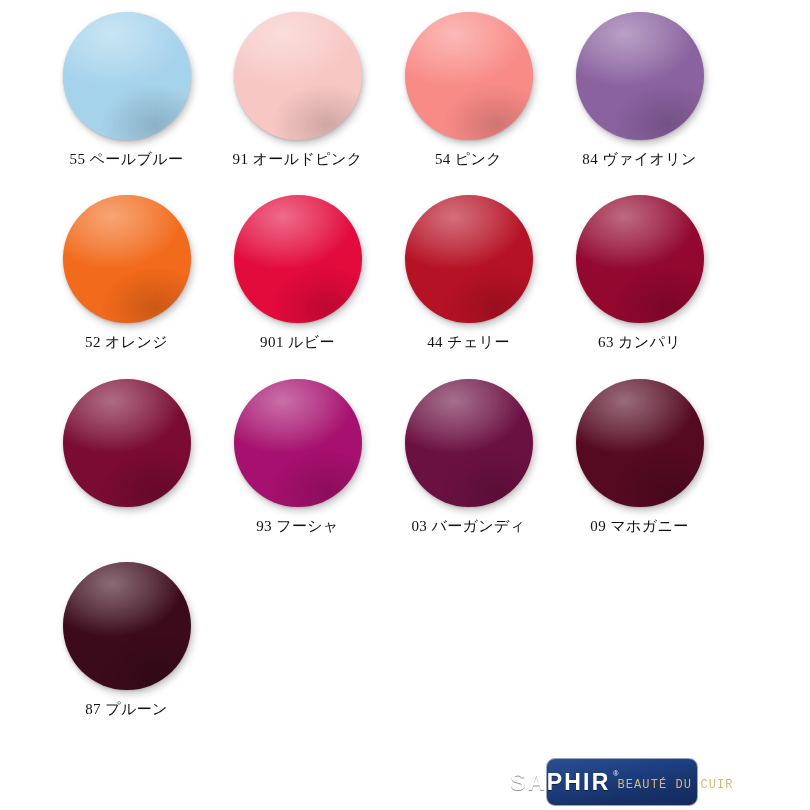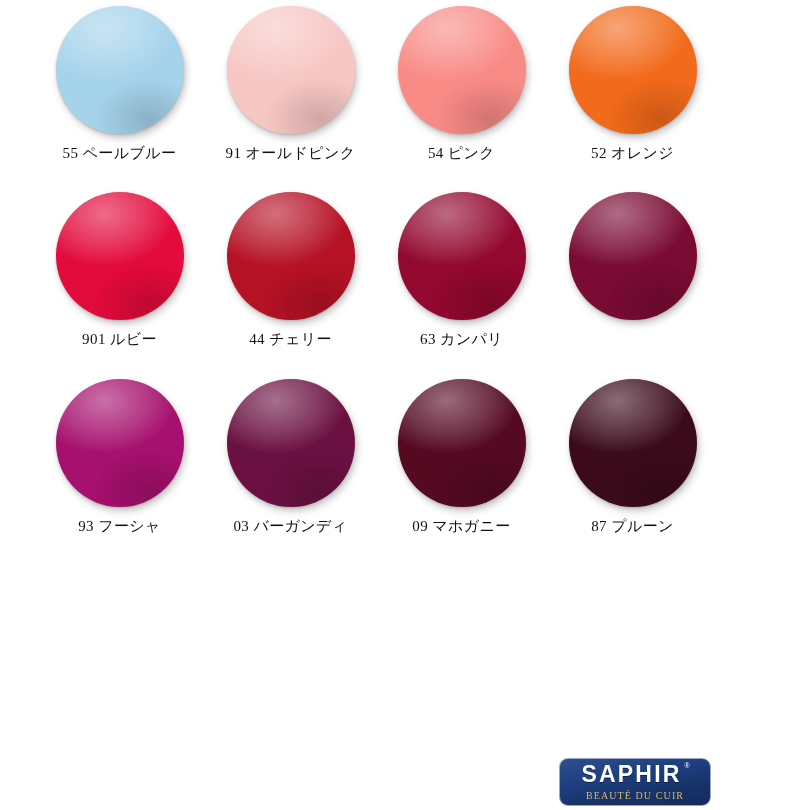--- a/index.html
+++ b/index.html
@@ -10,28 +10,28 @@
     width: 810px;
     height: 810px;
     background: #ffffff;
     font-family: "Liberation Sans", "DejaVu Sans", sans-serif;
     overflow: hidden;
     position: relative;
   }
 
   #swatch-grid {
     position: absolute;
-    left: 4px;
+    left: 11px;
     top: 0;
     width: 744px;
     height: 745px;
     display: grid;
     grid-template-columns: repeat(4, 1fr);
     grid-template-rows: repeat(4, 1fr);
-    padding: 0 30px;
+    padding: 6px 30px;
     box-sizing: border-box;
   }
 
   .swatch-cell {
     display: flex;
     flex-direction: column;
     align-items: center;
     justify-content: flex-start;
     padding-top: 8px;
     box-sizing: border-box;
@@ -102,25 +102,23 @@
     position: absolute;
     left: 546px;
     top: 758px;
     width: 152px;
     height: 48px;
     border-radius: 9px;
     background: linear-gradient(170deg, #2d4f8f 0%, #1d3f80 38%, #173168 72%, #142a5c 100%);
     border: 1px solid #9aa6bd;
     box-sizing: border-box;
     display: flex;
-    flex-direction: column;
     align-items: center;
     justify-content: center;
     padding: 3px 0;
-    margin-left: 13px;
   }
   .logo-wordmark {
     color: #ffffff;
     font-family: "Liberation Sans", "DejaVu Sans", sans-serif;
     font-weight: bold;
     font-size: 23px;
     letter-spacing: 2.2px;
     line-height: 1;
     position: relative;
     text-shadow: 0 1px 0 rgba(0,0,0,0.45);
@@ -130,22 +128,22 @@
     position: absolute;
     top: -1px;
     right: -1px;
     font-size: 7px;
     font-weight: normal;
     letter-spacing: 0;
     text-shadow: none;
   }
   .logo-tagline {
     color: #d7b96a;
-    font-family: Liberation Serif, serif;
-    font-size: 10px;
+    font-family: Liberation Mono, monospace;
+    font-size: 12px;
     letter-spacing: 1.1px;
     line-height: 1;
     margin-top: 5px;
     white-space: nowrap;
   }
 </style>
 </head>
 <body>
 
 <div id="swatch-grid">
@@ -159,20 +157,26 @@
       <div class="swatch-disc-wrap">
         <div class="swatch-disc" style="background: rgb(247, 199, 196);"></div>
       </div>
       <div class="swatch-label">91 オールドピンク</div>
     </div>
     <div class="swatch-cell">
       <div class="swatch-disc-wrap">
         <div class="swatch-disc" style="background: rgb(249, 139, 135);"></div>
       </div>
       <div class="swatch-label">54 ピンク</div>
+    </div>
+    <div class="swatch-cell">
+      <div class="swatch-disc-wrap">
+        <div class="swatch-disc" style="background: rgb(138, 98, 159);"></div>
+      </div>
+      <div class="swatch-label">84 ヴァイオリン</div>
     </div>
     <div class="swatch-cell">
       <div class="swatch-disc-wrap">
         <div class="swatch-disc" style="background: rgb(242, 106, 27);"></div>
       </div>
       <div class="swatch-label">52 オレンジ</div>
     </div>
     <div class="swatch-cell">
       <div class="swatch-disc-wrap">
         <div class="swatch-disc" style="background: rgb(227, 10, 60);"></div>

